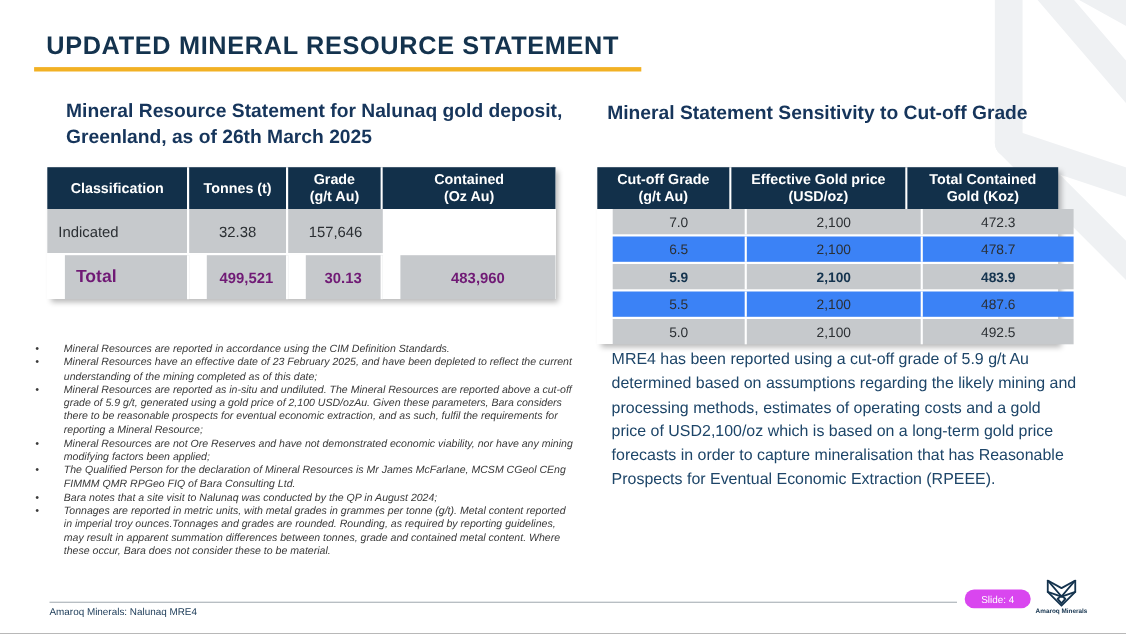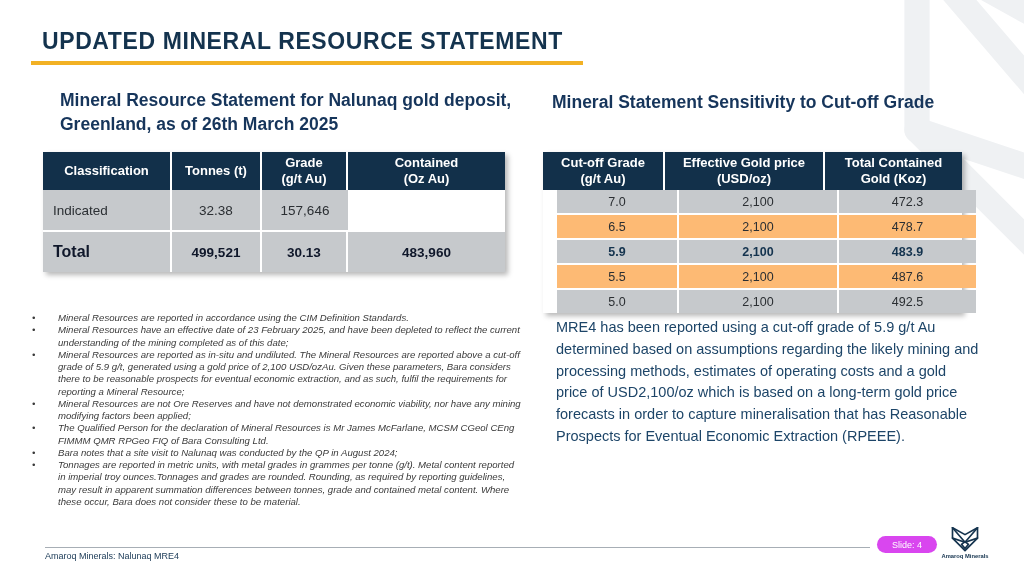--- a/index.html
+++ b/index.html
@@ -39,31 +39,31 @@
   .tcell{
     display:flex;flex-direction:column;align-items:center;justify-content:center;
     border-right:2px solid #fff;box-sizing:border-box;
   }
   .tcell:last-child{border-right:none;align-items:center;}
   .thead .tcell{
     background:#12304A;color:#fff;font-weight:bold;font-size:13px;line-height:1.25;
     text-align:center;
   }
   .row-gray  .tcell{background:#C6C9CC;}
-  .row-light .tcell{background:#fdba74;}
+  .row-light .tcell{background:#3b82f6;}
   .tbody .trow{border-bottom:2px solid #fff;}
   .tbody .trow:last-child{border-bottom:none;}
   
   .ltable{left:43px;top:152px;width:462px;}
   .ltable .trow{grid-template-columns:129px 90px 86px 157px;}
   .ltable .thead .trow{height:38px;}
   .ltable .tbody .trow{height:40px;}
   .ltable .tbody .tcell{font-size:13.5px;color:#2b2f33;}
   .ltable .cell-left{align-items:flex-start;padding-left:10px;}
-  .ltable .trow.total .tcell{font-weight:bold;color:#0f172a;}
+  .ltable .trow.total .tcell{font-weight:bold;color:#701a75;margin-left:16px;}
   .ltable .trow.total .cell-left{font-size:16px;}
   
   .rtable{left:543px;top:152px;width:419px;}
   .rtable .trow{grid-template-columns:122px 160px 137px;}
   .rtable .thead .trow{height:38px;}
   .rtable .tbody .trow{height:23px;padding-left:14px;}
   .rtable .tbody .tcell{font-size:12.5px;color:#2b2f33;}
   .rtable .trow.highlight .tcell{font-weight:bold;color:#14334E;}
   
   .notes{

